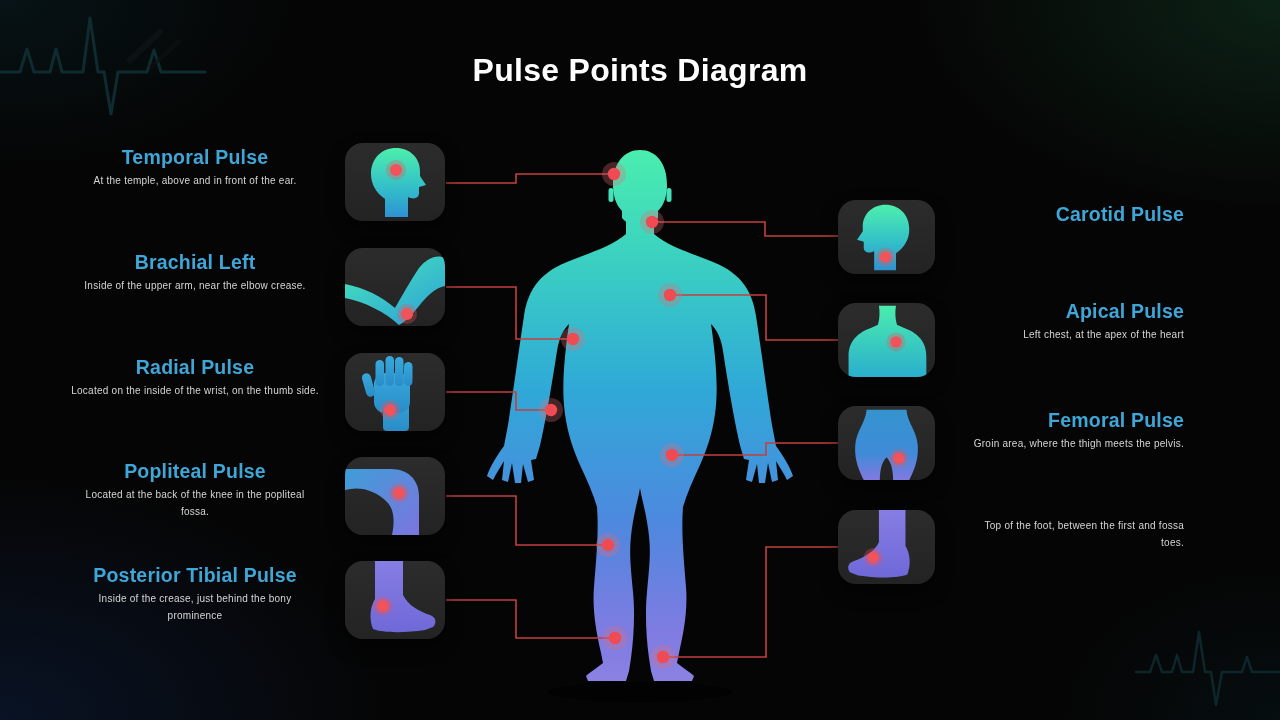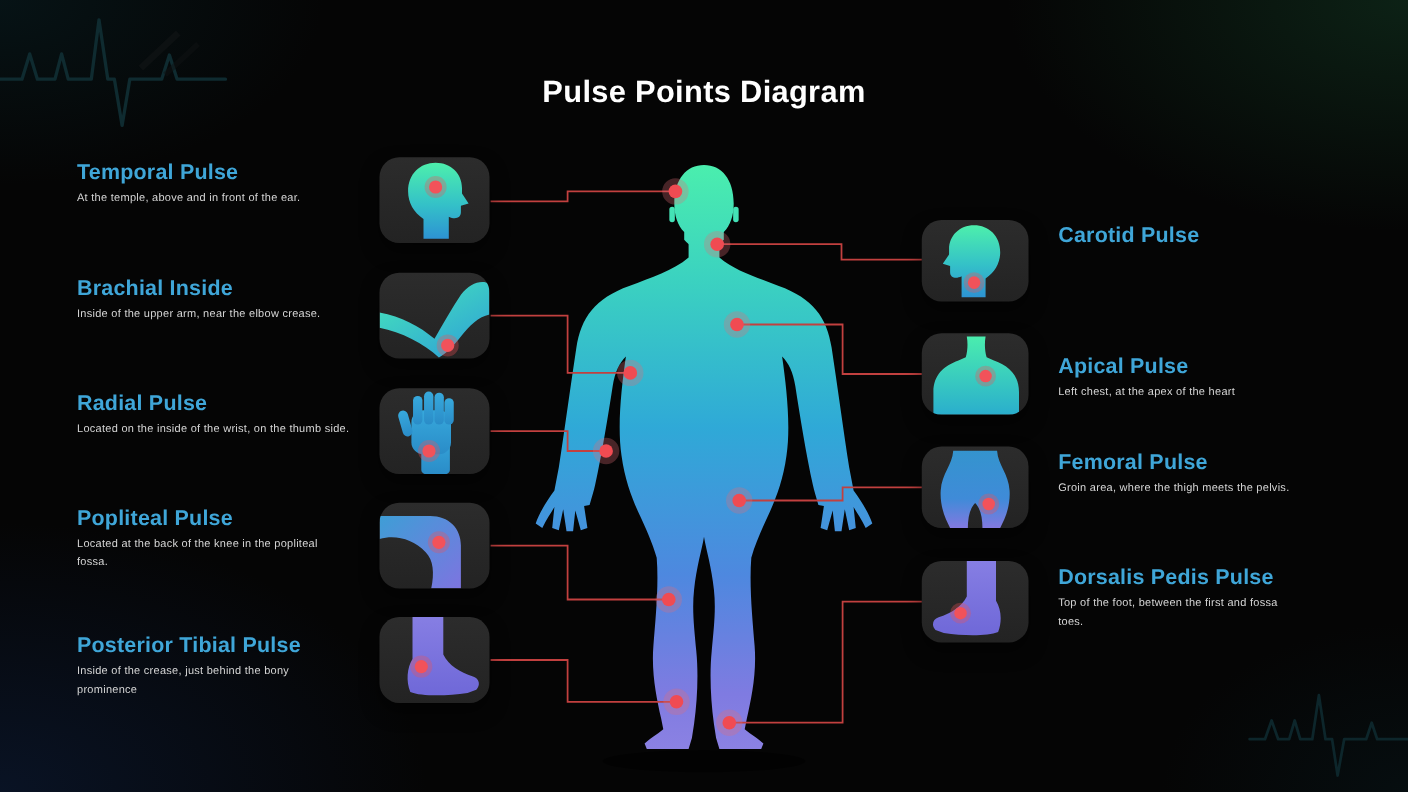--- a/index.html
+++ b/index.html
@@ -8,28 +8,28 @@
     font-family:"Liberation Sans",sans-serif;
     background:
       radial-gradient(520px 300px at 100% 0%, rgba(20,62,38,.50), transparent 70%),
       radial-gradient(540px 340px at 0% 100%, rgba(15,38,80,.42), transparent 72%),
       radial-gradient(420px 240px at 0% 0%, rgba(8,36,42,.45), transparent 70%),
       radial-gradient(320px 220px at 100% 100%, rgba(8,30,36,.35), transparent 70%),
       #050505;
   }
   .scene{position:absolute;inset:0;width:1280px;height:720px;}
   .title{
-    position:absolute;top:52px;left:0;right:0;margin:16px;text-align:center;
-    color:#ffffff;font-size:28px;font-weight:800;letter-spacing:.3px;
+    position:absolute;top:52px;left:0;right:0;margin:0;text-align:center;
+    color:#ffffff;font-size:32px;font-weight:800;letter-spacing:.3px;
   }
   .item{position:absolute;}
   .item h2{margin:0;font-size:19.5px;font-weight:800;color:#3fa6d8;letter-spacing:.2px;}
   .item p{margin:4px 0 0;font-size:10px;line-height:16.5px;color:#d6d6d6;letter-spacing:.25px;font-weight:400;}
-  .item.left{width:250px;right:960px;text-align:left;}
-  .item.right{width:222px;left:962px;text-align:left;}
+  .item.left{width:250px;right:960px;text-align:center;}
+  .item.right{width:222px;left:962px;text-align:right;}
   .tile{
     position:absolute;border-radius:18px;
     background:linear-gradient(180deg,#2c2c2c,#232323);
     box-shadow:0 8px 16px rgba(0,0,0,.5);
     overflow:hidden;
   }
   .tile.left-col{left:345px;width:100px;height:78px;}
   .tile.right-col{left:838px;width:97px;height:74px;}
   .tile svg{display:block;width:100%;height:100%;}
 </style>
@@ -135,49 +135,48 @@
     </g>
   </svg>
 
   <h1 class="title">Pulse Points Diagram</h1>
 
   <div class="item left" style="top:146px">
     <h2>Temporal Pulse</h2>
     <p>At the temple, above and in front of the ear.</p>
   </div>
   <div class="item left" style="top:251px">
-    <h2>Brachial Inside</h2>
+    <h2>Brachial Left</h2>
     <p>Inside of the upper arm, near the elbow crease.</p>
   </div>
   <div class="item left" style="top:460px">
     <h2>Popliteal Pulse</h2>
     <p>Located at the back of the knee in the popliteal fossa.</p>
   </div>
   <div class="item left" style="top:356px">
     <h2>Radial Pulse</h2>
     <p>Located on the inside of the wrist, on the thumb side.</p>
   </div>
-  <div class="item left" style="top:576px">
+  <div class="item left" style="top:564px">
     <h2>Posterior Tibial Pulse</h2>
     <p>Inside of the crease, just behind the bony prominence</p>
   </div>
 
   <div class="item right" style="top:203px">
     <h2>Carotid Pulse</h2>
   </div>
-  <div class="item right" style="top:322px">
+  <div class="item right" style="top:300px">
     <h2>Apical Pulse</h2>
     <p>Left chest, at the apex of the heart</p>
   </div>
   <div class="item right" style="top:409px">
     <h2>Femoral Pulse</h2>
     <p>Groin area, where the thigh meets the pelvis.</p>
   </div>
   <div class="item right" style="top:514px">
-    <h2>Dorsalis Pedis Pulse</h2>
     <p>Top of the foot, between the first and fossa toes.</p>
   </div>
 
   <div class="tile left-col" style="top:143px">
     <svg viewBox="0 0 100 78">
       <defs>
           <linearGradient id="gA" x1="0" y1="0" x2="0" y2="1">
             <stop offset="0" stop-color="#4DEFAC"></stop>
             <stop offset=".55" stop-color="#34C1C8"></stop>
             <stop offset="1" stop-color="#2D93D3"></stop>

